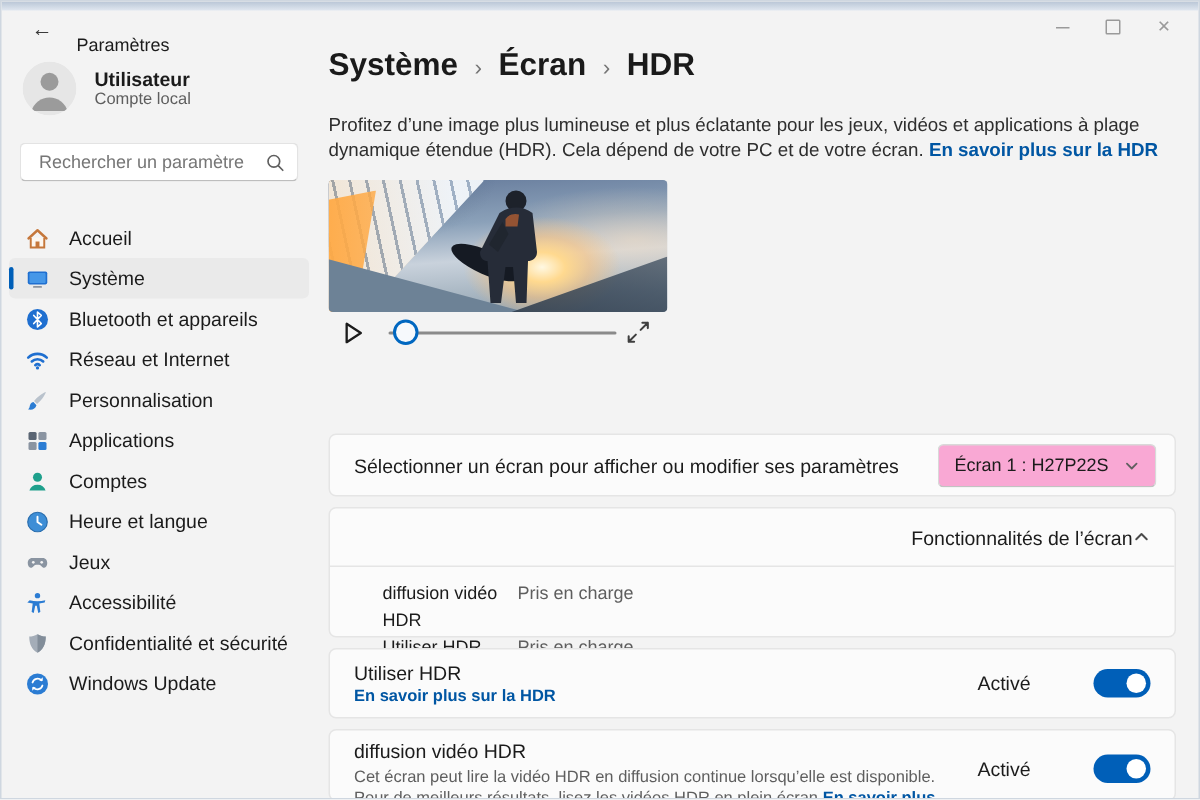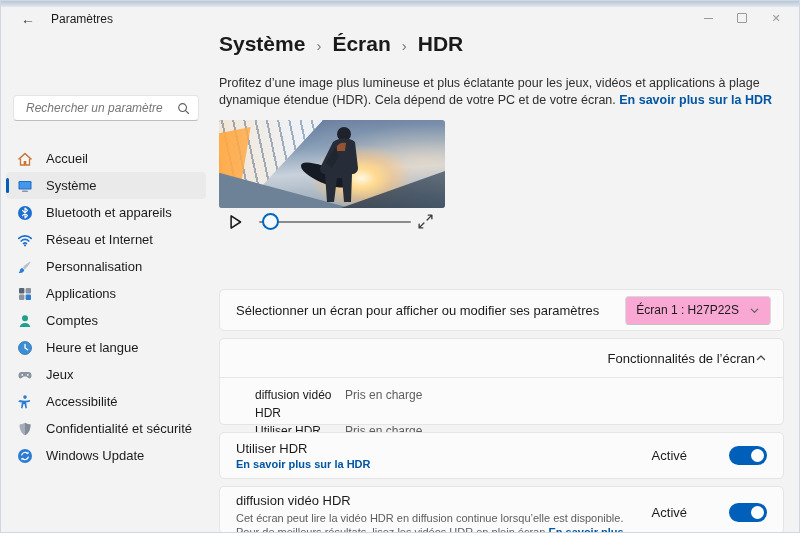--- a/index.html
+++ b/index.html
@@ -6,37 +6,37 @@
   .app{
     position:relative;width:800px;height:533px;overflow:hidden;
     background:#f3f3f3;font-family:"Liberation Sans",sans-serif;color:#1b1b1b;
     border:1px solid #cfd7e0;box-sizing:border-box;
   }
   
   .top-strip{position:absolute;left:0;top:0;right:0;height:6px;
     background:linear-gradient(#b9c6d6,#e0e7f0);}
   .back-button{position:absolute;left:16px;top:9px;width:22px;height:18px;
     font-size:14px;color:#3a3a3a;display:flex;align-items:center;justify-content:center;cursor:pointer;}
-  .app-title{position:absolute;left:50px;top:11px;font-size:12px;color:#1b1b1b;}
+  .app-title{position:absolute;left:50px;top:22px;font-size:12px;color:#1b1b1b;}
   .win-controls{position:absolute;right:6px;top:6px;display:flex;}
   .win-btn{width:34px;height:22px;display:flex;align-items:center;justify-content:center;color:#8c8c8c;}
   .wb-min{width:9px;height:1px;background:#9a9a9a;}
   .wb-max{width:8px;height:8px;border:1px solid #9a9a9a;border-radius:1px;}
   .wb-close{font-size:11px;color:#9a9a9a;line-height:1;}
   
   .sidebar{position:absolute;left:0;top:36px;width:210px;bottom:0;}
   .user-row{position:absolute;left:14px;top:4px;display:flex;align-items:center;gap:12px;cursor:pointer;}
   .avatar{width:36px;height:36px;border-radius:50%;overflow:hidden;flex:0 0 auto;}
   .user-name{font-size:13px;font-weight:bold;line-height:15px;}
   .user-sub{font-size:11px;color:#5e5e5e;line-height:13px;}
   .search-box{position:absolute;left:12px;top:58px;width:186px;height:26px;
     background:#ffffff;border:1px solid #e3e3e3;border-bottom:1px solid #bdbdbd;
     border-radius:4px;display:flex;align-items:center;box-sizing:border-box;padding:0 8px 0 10px;}
   .search-input{flex:1;border:none;outline:none;background:transparent;
-    font-size:12px;color:#1b1b1b;font-family:"Liberation Sans",sans-serif;min-width:0;font-style:italic;}
+    font-size:12px;color:#1b1b1b;font-family:"Liberation Sans",sans-serif;min-width:0;}
   .search-input::placeholder{color:#767676;}
   .nav{position:absolute;left:5px;right:5px;top:108px;}
   .nav-item{height:27px;display:flex;align-items:center;gap:13px;padding:0 11px;
     border-radius:4px;position:relative;cursor:pointer;}
   .nav-item.selected{background:#eaeaea;}
   .nav-item.selected::before{content:"";position:absolute;left:0;top:6px;width:3px;height:15px;
     border-radius:2px;background:#005fb8;}
   .ni{width:16px;height:16px;flex:0 0 auto;display:flex;}
   .nl{font-size:13px;color:#1b1b1b;white-space:nowrap;}
   
@@ -117,20 +117,33 @@
       </div>
     <div class="win-btn">
         <span class="wb-max"></span>
       </div>
     <div class="win-btn">
         <span class="wb-close">✕</span>
       </div>
   </div>
 
   <div class="sidebar">
+    <div class="user-row">
+      <div class="avatar">
+        <svg viewBox="0 0 36 36" width="36" height="36">
+            <circle cx="18" cy="18" r="18" fill="#e6e6e6"></circle>
+            <circle cx="18" cy="13.5" r="6" fill="#9b9b9b"></circle>
+            <path d="M6 33a12.5 12.5 0 0 1 24 0z" fill="#9b9b9b"></path>
+          </svg>
+      </div>
+      <div>
+        <div class="user-name">Utilisateur</div>
+        <div class="user-sub">Compte local</div>
+      </div>
+    </div>
 
     <div class="search-box">
       <input class="search-input" type="text" placeholder="Rechercher un paramètre" style="">
       <span style="display:flex;">
         <svg viewBox="0 0 14 14" width="13" height="13">
             <circle cx="6" cy="6" r="4.2" fill="none" stroke="#5f5f5f" stroke-width="1.2"></circle>
             <path d="M9.3 9.3 12.4 12.4" stroke="#5f5f5f" stroke-width="1.2" stroke-linecap="round"></path>
           </svg>
       </span>
     </div>

